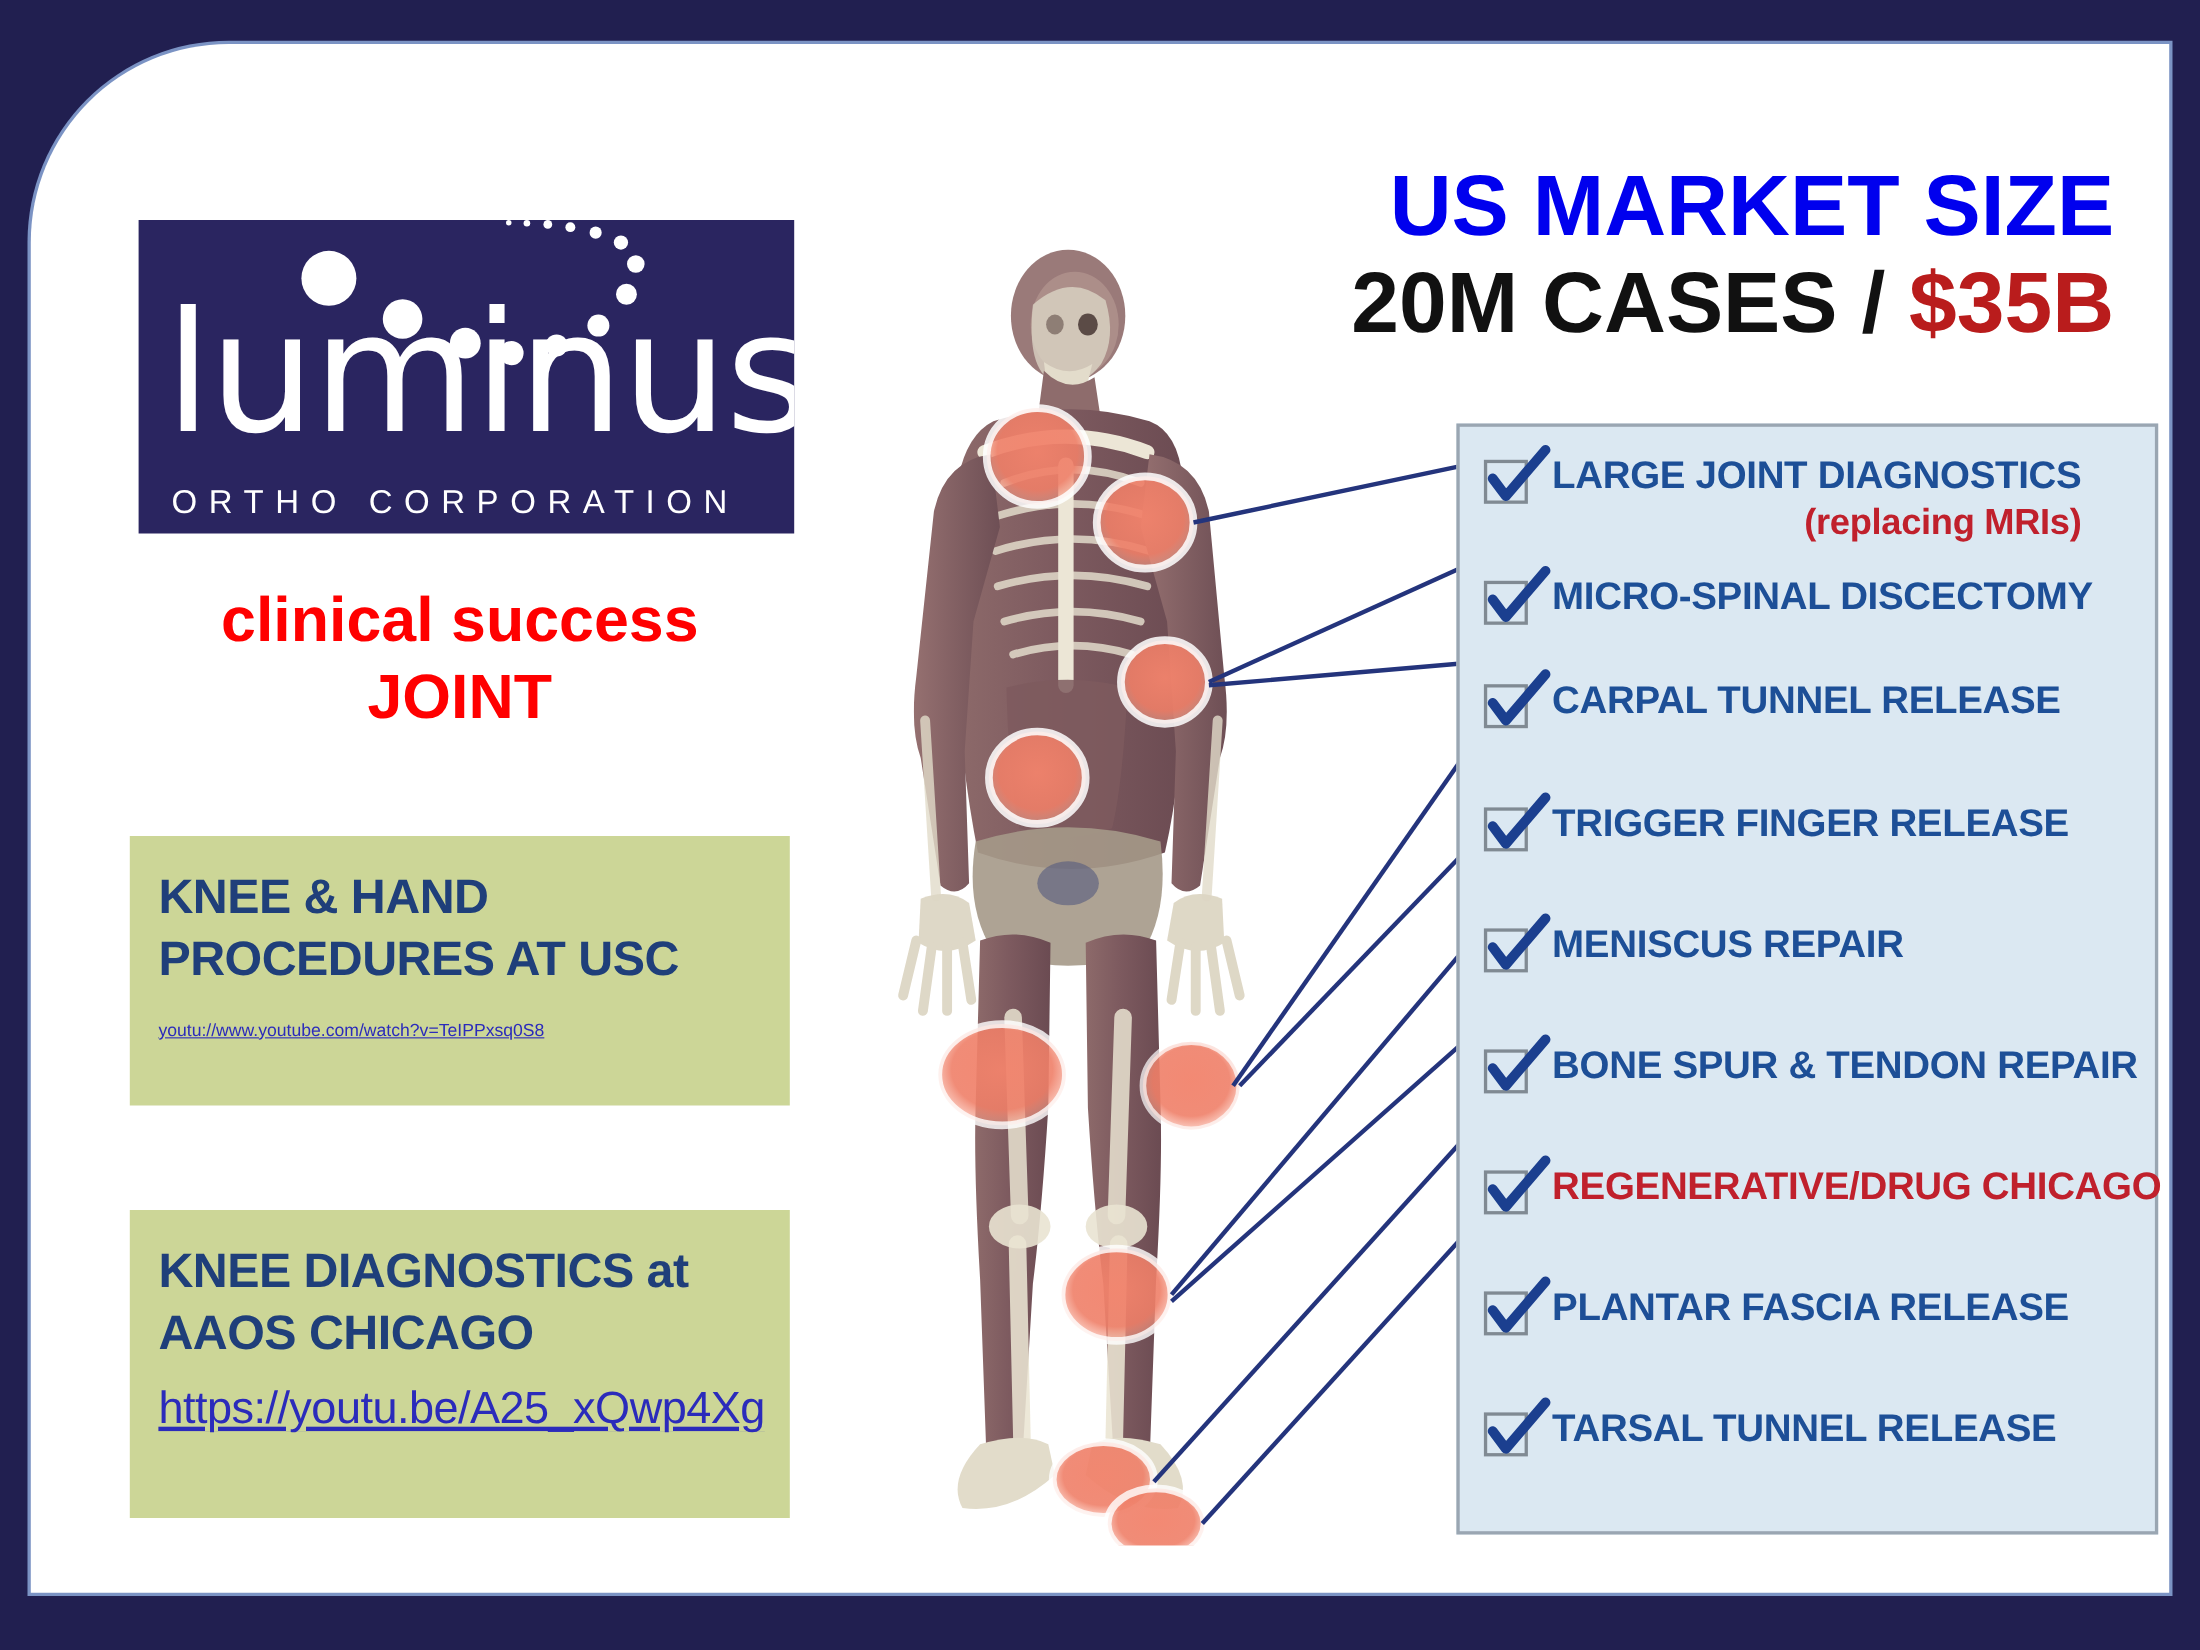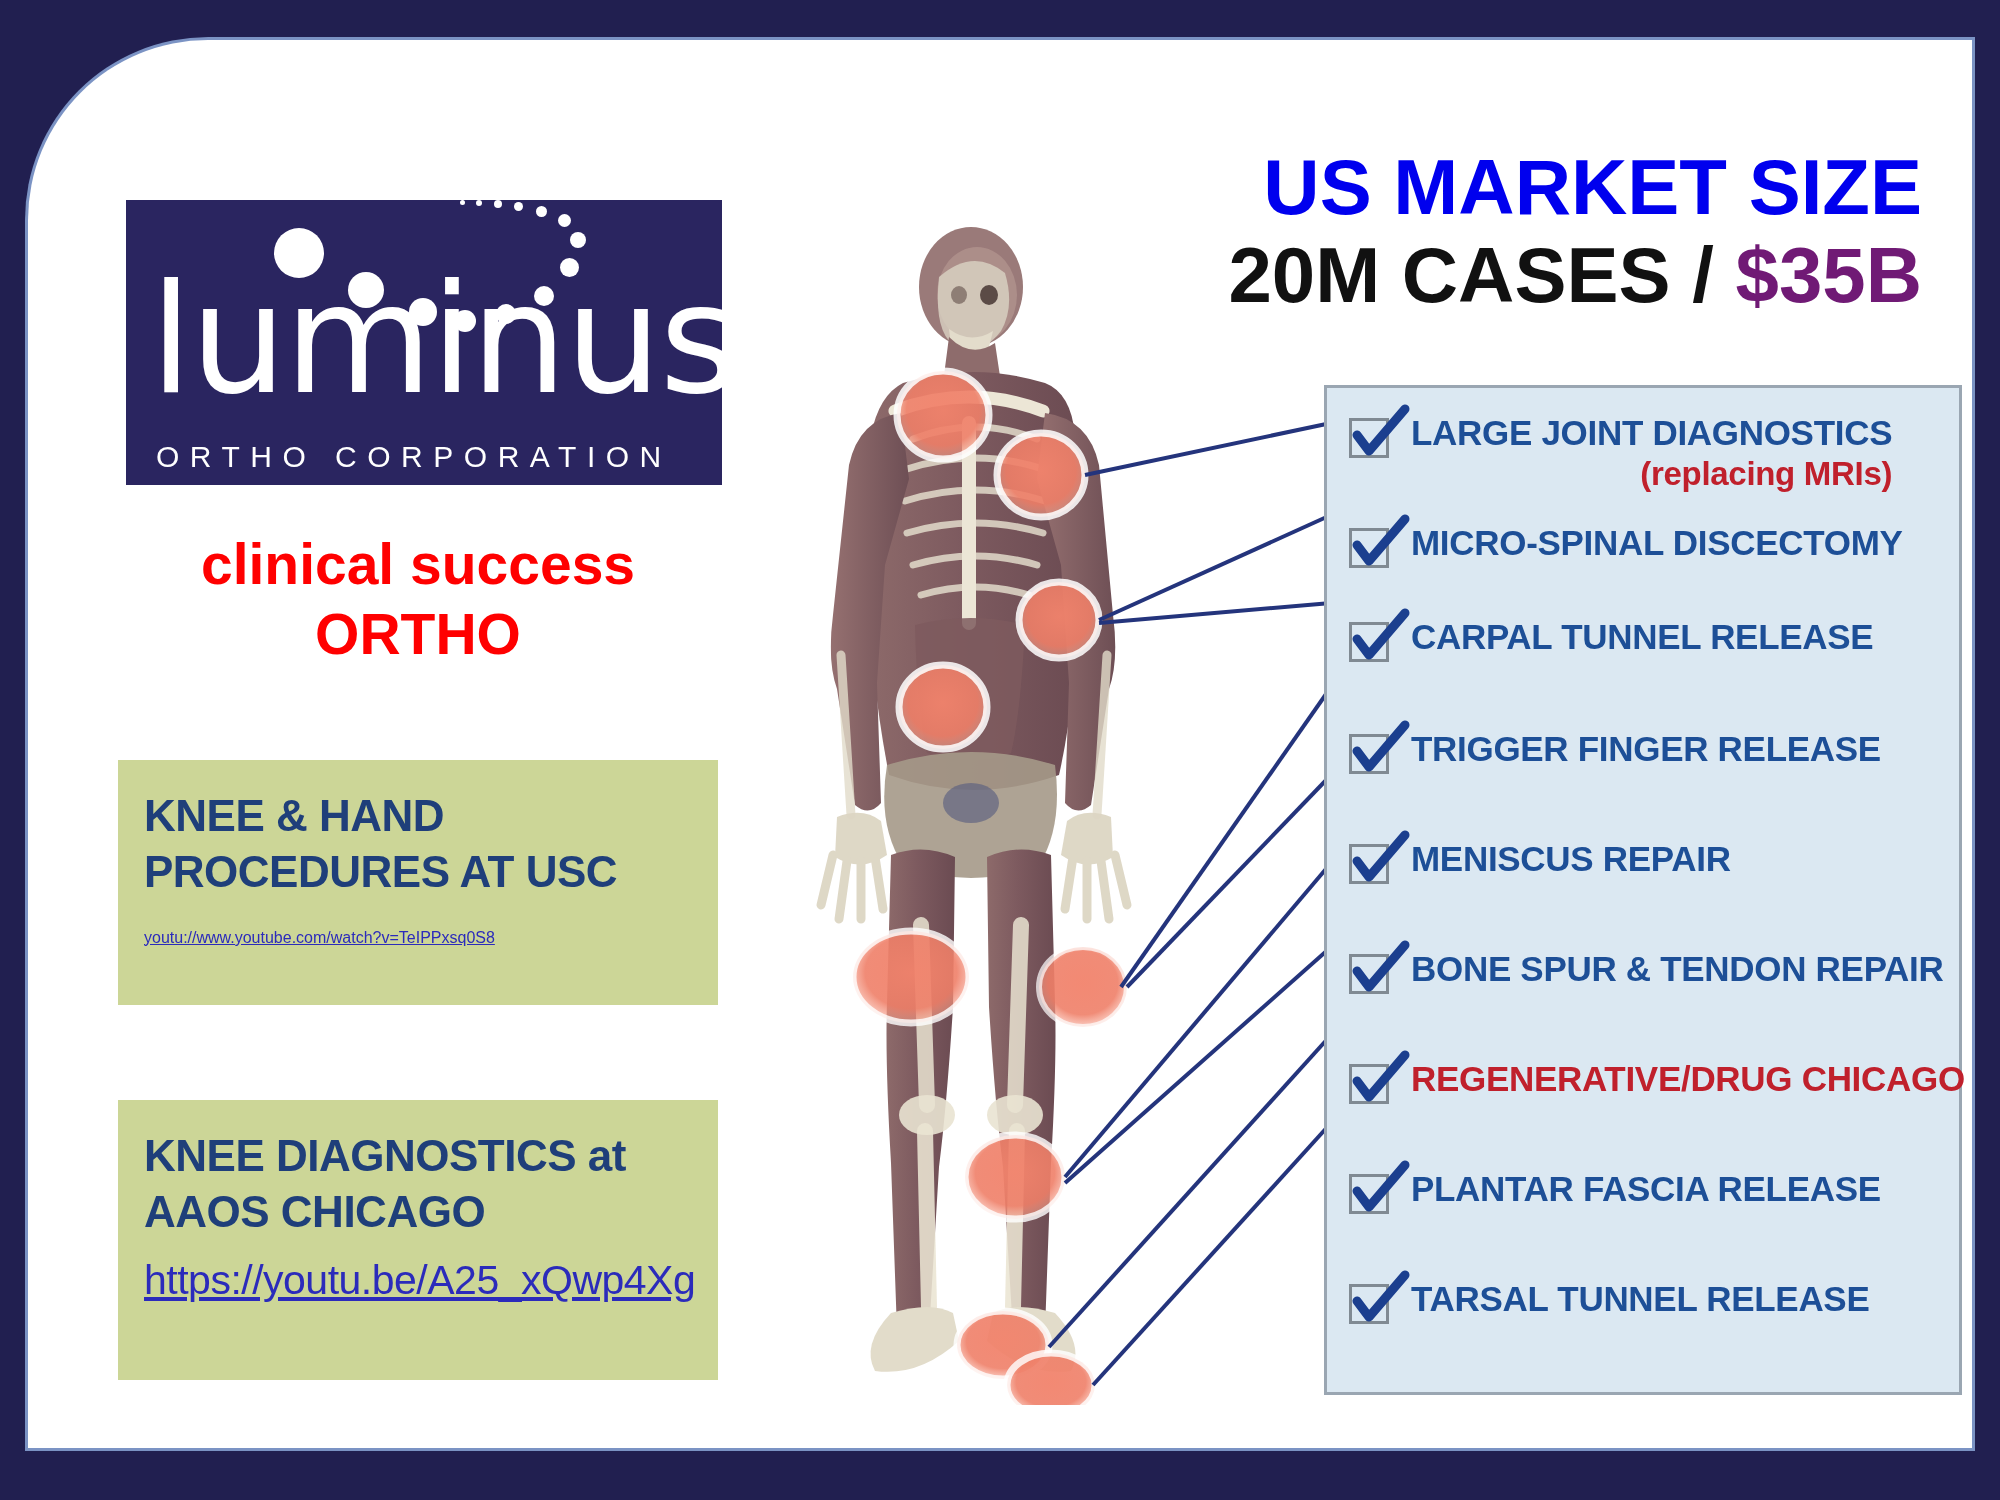--- a/index.html
+++ b/index.html
@@ -80,21 +80,21 @@
     text-align:right;line-height:1.0;
   }
   #hdr-l1{
     color:#0000ee;font-weight:bold;font-size:78px;letter-spacing:0px;
     white-space:nowrap;
   }
   #hdr-l2{
     margin-top:10px;font-weight:bold;font-size:78px;white-space:nowrap;
     color:#111111;
   }
-  #hdr-l2 .money{color:#701a75;text-align:center;}
+  #hdr-l2 .money{color:#b91c1c;text-align:center;}
   
   #panel{
     position:absolute;left:1296px;top:345px;
     width:638px;height:1010px;
     background:#dbe8f2;
     border:3px solid #9aa6b2;
     box-sizing:border-box;
   }
   .chk-row{
     position:absolute;left:22px;display:flex;align-items:flex-start;
@@ -147,21 +147,21 @@
         <div class="dot" style="left:368px;top:0px;width:8px;height:8px;"></div>
         <div class="dot" style="left:350px;top:0px;width:6px;height:6px;"></div>
         <div class="dot" style="left:334px;top:0px;width:5px;height:5px;"></div>
 
         <div id="logo-word">luminus</div>
         <div id="logo-sub">ORTHO CORPORATION</div>
       </div>
 
       <div id="clinical">
         <div>clinical success</div>
-        <div>ORTHO</div>
+        <div>JOINT</div>
       </div>
 
       <div class="green-box" id="green1">
         <div class="gb-title">KNEE &amp; HAND PROCEDURES AT USC</div>
         <a class="gb-link-small" href="#">youtu://www.youtube.com/watch?v=TeIPPxsq0S8</a>
       </div>
 
       <div class="green-box" id="green2">
         <div class="gb-title">KNEE DIAGNOSTICS at AAOS CHICAGO</div>
         <a class="gb-link-big" href="#">https://youtu.be/A25_xQwp4Xg</a>

